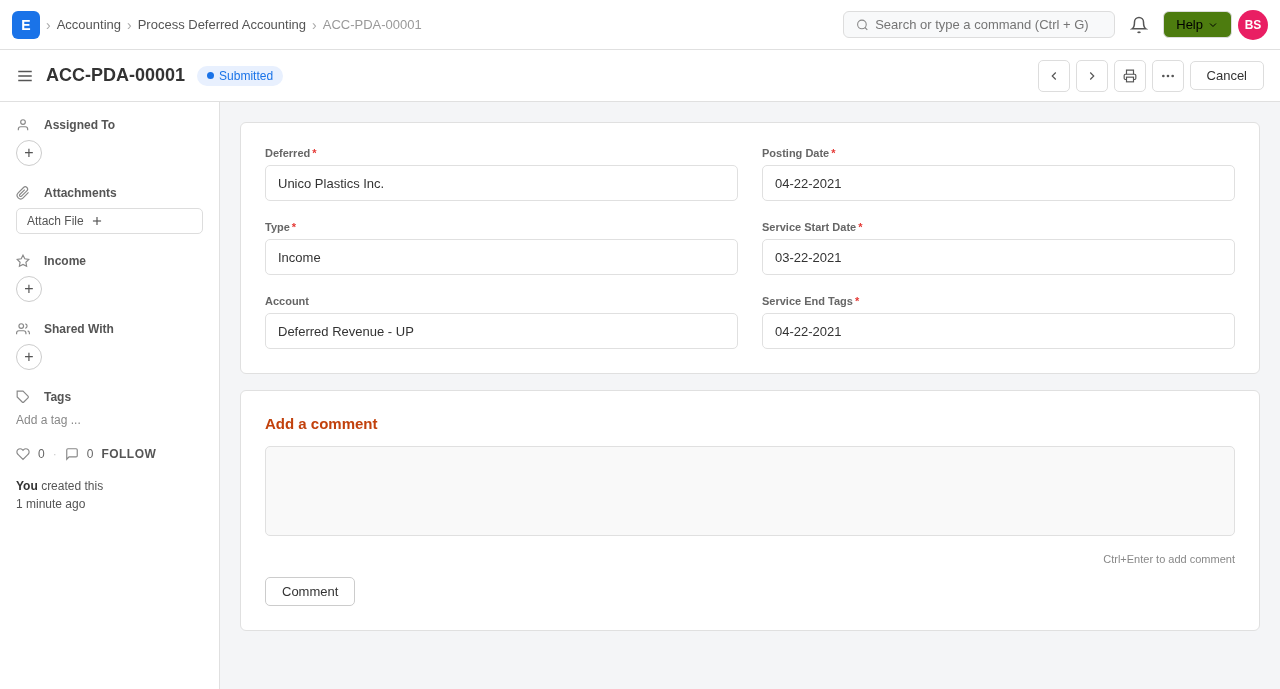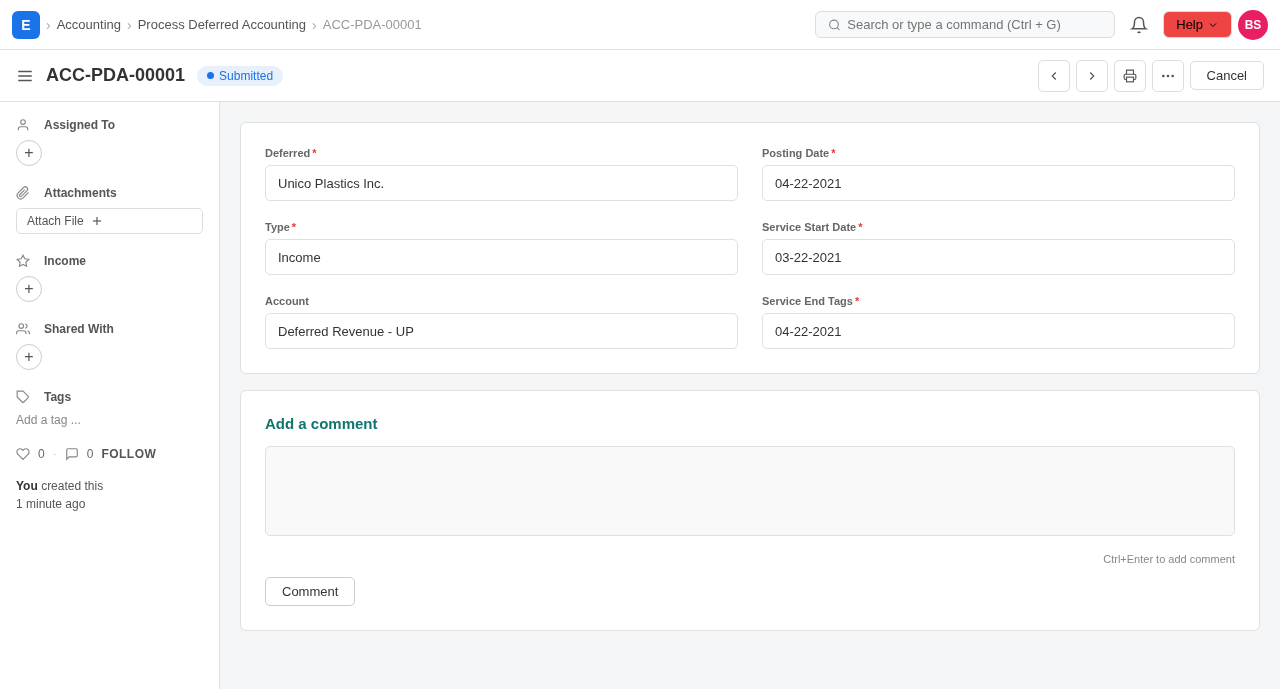--- a/index.html
+++ b/index.html
@@ -16,30 +16,30 @@
       display: flex; align-items: center; justify-content: center;
       color: #fff; font-weight: bold; font-size: 14px; flex-shrink: 0;
     }
     .nav-sep { color: #aaa; font-size: 14px; }
     .nav-link { color: #555; font-size: 13px; cursor: pointer; }
     .nav-current { color: #999; font-size: 13px; }
     .nav-spacer { flex: 1; }
     .search-bar {
       display: flex; align-items: center; gap: 6px;
       border: 1px solid #ddd; border-radius: 6px; padding: 5px 12px;
-      background: #f8f9fa; width: 300px; cursor: text;
+      background: #f8f9fa; width: 272px; cursor: text;
     }
     .search-bar input {
       border: none; background: transparent; outline: none; font-size: 13px; color: #555; width: 100%;
     }
     .search-icon-svg { color: #888; }
     .nav-bell { width: 36px; height: 36px; display: flex; align-items: center; justify-content: center; cursor: pointer; border-radius: 50%; }
     .help-btn {
       display: flex; align-items: center; gap: 4px; padding: 5px 12px;
-      border: 1px solid #ddd; border-radius: 6px; cursor: pointer; background: #ef4444; font-size: 13px;
+      border: 1px solid #ddd; border-radius: 6px; cursor: pointer; background: #4d7c0f; font-size: 13px;
     }
     .avatar {
       width: 30px; height: 30px; border-radius: 50%; background: #e91e63;
       display: flex; align-items: center; justify-content: center;
       color: #fff; font-size: 12px; font-weight: 600; cursor: pointer;
     }
 
     
     .page-header {
       display: flex; align-items: center; height: 52px;
@@ -130,21 +130,21 @@
       border: 1px solid #e0e0e0; border-radius: 5px; padding: 8px 12px;
       font-size: 13px; color: #333; background: #fff; min-height: 36px;
       display: flex; align-items: center;
     }
 
     
     .comment-card {
       background: #fff; border: 1px solid #e0e0e0; border-radius: 6px;
       padding: 24px; margin-bottom: 16px;
     }
-    .comment-title { font-size: 15px; font-weight: 600; color: #0f766e; margin-bottom: 14px; }
+    .comment-title { font-size: 15px; font-weight: 600; color: #c2410c; margin-bottom: 14px; }
     .comment-textarea {
       width: 100%; border: 1px solid #e0e0e0; border-radius: 5px;
       padding: 10px; font-size: 13px; color: #333; resize: none; height: 90px;
       background: #f9f9f9; outline: none; font-family: inherit;
     }
     .comment-hint { font-size: 11px; color: #888; margin: 14px 0 12px; text-align: right; }
     .comment-btn {
       padding: 6px 16px; border: 1px solid #ccc; border-radius: 5px;
       background: #fff; cursor: pointer; font-size: 13px; color: #333;
     }

